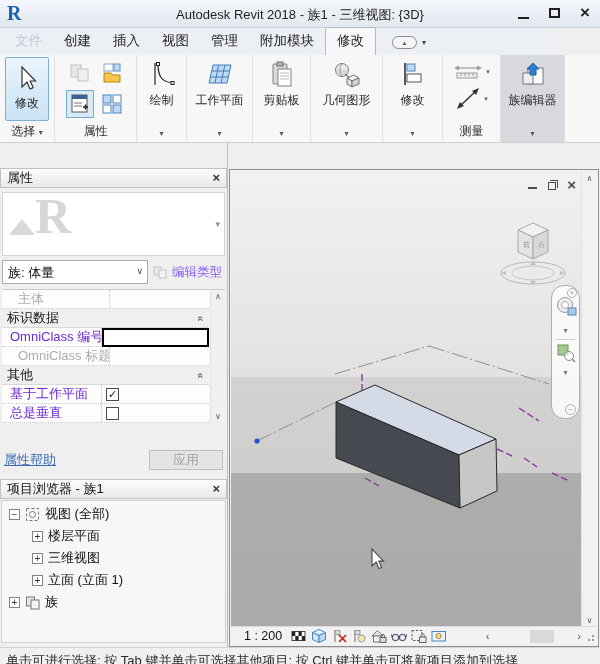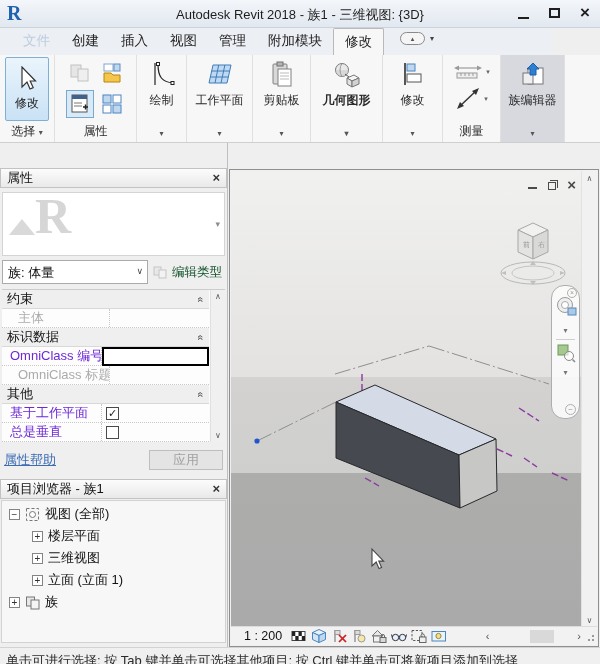--- a/index.html
+++ b/index.html
@@ -15,21 +15,21 @@
   .revit-logo { position:absolute; left:7px; top:2px; width:22px; height:23px;
     font:bold 20px "Liberation Serif", serif; color:#1E62B0; }
   .title-text { position:absolute; left:100px; right:100px; top:6px; text-align:center;
     font-size:13px; color:#1E1E1E; white-space:nowrap; }
   .win-controls { position:absolute; right:10px; top:5px; display:flex; gap:20px; align-items:center; height:16px; }
   .tb-min { width:11px; height:2px; background:#1E1E1E; margin-top:9px; }
   .tb-max { width:11px; height:10px; border:2px solid #1E1E1E; }
   .tb-close { font-size:17px; font-weight:bold; color:#1E1E1E; line-height:14px; }
   
   .tabbar { position:absolute; left:0; top:28px; width:552px; height:27px;
-    background:#ECEFF3; display:flex; padding-left:12px; }
+    background:#ECEFF3; display:flex; align-items:flex-end; padding-left:4px; }
   .tab { padding:4px 11px 5px; font-size:13.5px; color:#1E1E1E; white-space:nowrap; }
   .tab-file { color:#BECDE0; }
   .tab-active { background:#F7F7F7; border:1px solid #B9B9B9; border-bottom:none;
     border-radius:2px 2px 0 0; }
   .ribbon-toggle { display:flex; align-items:center; gap:5px; margin:0 0 6px 16px; }
   .rt-pill { width:25px; height:13px; border:1px solid #8A8A8A; border-radius:7px;
     font-size:7px; line-height:11px; text-align:center; color:#555; background:#F5F5F5; }
   .rt-caret { font-size:8px; color:#444; }
   
   .ribbon { position:absolute; left:0; top:55px; width:600px; height:88px;
@@ -67,21 +67,21 @@
     border-bottom:16px solid #D9D9D9; }
   .ghost-r { position:absolute; left:32px; top:-6px; font:bold 50px "Liberation Serif", serif;
     color:#D6D6D6; }
   .preview-dd { position:absolute; right:4px; top:26px; font-size:9px; color:#8E8E8E; }
   .selector-row { position:absolute; left:2px; top:117px; width:223px; height:24px;
     display:flex; gap:5px; }
   .type-combo { width:146px; background:#FFF; border:1px solid #ABABAB; font-size:13px;
     color:#111; padding:3px 16px 0 5px; position:relative; white-space:nowrap; }
   .combo-arrow { position:absolute; right:4px; top:5px; font-size:9px; color:#444; }
   .edit-type { flex:1; display:flex; align-items:center; gap:4px; font-size:12.5px;
-    color:#14532d; white-space:nowrap; }
+    color:#8b5cf6; white-space:nowrap; }
   .grid { position:absolute; left:2px; top:146px; width:223px; border-top:1px solid #CCC;
     font-size:13px; padding-right:16px; background:#FBFBFB; }
   .g-scroll { position:absolute; right:0; top:0; bottom:0; width:15px; background:#F0F0F0;
     border-left:1px solid #E0E0E0; display:flex; flex-direction:column;
     justify-content:space-between; align-items:center; padding:2px 0; }
   .scroll-arrow { font-size:8px; color:#5A5A5A; }
   .g-header { height:19px; background:#EFEFEF; border-bottom:1px solid #D8D8D8;
     display:flex; justify-content:space-between; align-items:center; padding:0 5px; color:#111; }
   .chev { display:inline-block; transform:rotate(90deg); font-size:10px; color:#444; }
   .g-row { height:19px; display:flex; align-items:center; border-bottom:1px dotted #C9C9C9;
@@ -256,21 +256,21 @@
         <rect x="8" y="1" width="6" height="4" fill="#B5B5B5" stroke="#707070"></rect>
         <rect x="9" y="8" width="13" height="17" fill="#FFF" stroke="#808080"></rect>
         <line x1="11" y1="12" x2="20" y2="12" stroke="#BBB"></line>
         <line x1="11" y1="15" x2="20" y2="15" stroke="#BBB"></line>
         <line x1="11" y1="18" x2="20" y2="18" stroke="#BBB"></line>
       </svg>
       <div class="big-label">剪贴板</div>
       <div class="big-drop">▾</div>
     </div>
 
-    <div class="rpanel" style="width:72px;font-weight:bold;">
+    <div class="rpanel" style="width:72px;">
       <svg class="icon24" width="30" height="28" viewBox="0 0 30 28">
         <circle cx="10" cy="9" r="6.5" fill="#E9E9E9" stroke="#777"></circle>
         <path d="M3.5,9 A6.5,6.5 0 0 0 16.5,9" fill="#C8C8C8" opacity="0.5"></path>
         <path d="M10,2.5 A6.5,9 0 0 0 10,15.5" fill="none" stroke="#999"></path>
         <path d="M13,13 l4,3" stroke="#555" marker-end="none"></path>
         <polygon points="15,17 22,14 27,17 20,20" fill="#F5F5F5" stroke="#777"></polygon>
         <polygon points="15,17 20,20 20,26 15,23" fill="#E2E2E2" stroke="#777"></polygon>
         <polygon points="20,20 27,17 27,23 20,26" fill="#D2D2D2" stroke="#777"></polygon>
       </svg>
       <div class="big-label">几何图形</div>
@@ -346,24 +346,20 @@
       <div class="edit-type">
         <svg width="15" height="15" viewBox="0 0 15 15">
           <rect x="1" y="2" width="7" height="8" fill="#E8E8E8" stroke="#C5C5C5"></rect>
           <rect x="6" y="5" width="7" height="8" fill="#F2F2F2" stroke="#C5C5C5"></rect>
         </svg>
         <span>编辑类型</span>
       </div>
     </div>
 
     <div class="grid">
-      <div class="g-header">
-        <span>约束</span>
-        <span class="chev">«</span>
-      </div>
       <div class="g-row">
         <div class="g-label dis">主体</div>
         <div class="g-value"></div>
       </div>
       <div class="g-header">
         <span>标识数据</span>
         <span class="chev">«</span>
       </div>
       <div class="g-row">
         <div class="g-label">OmniClass 编号</div>

